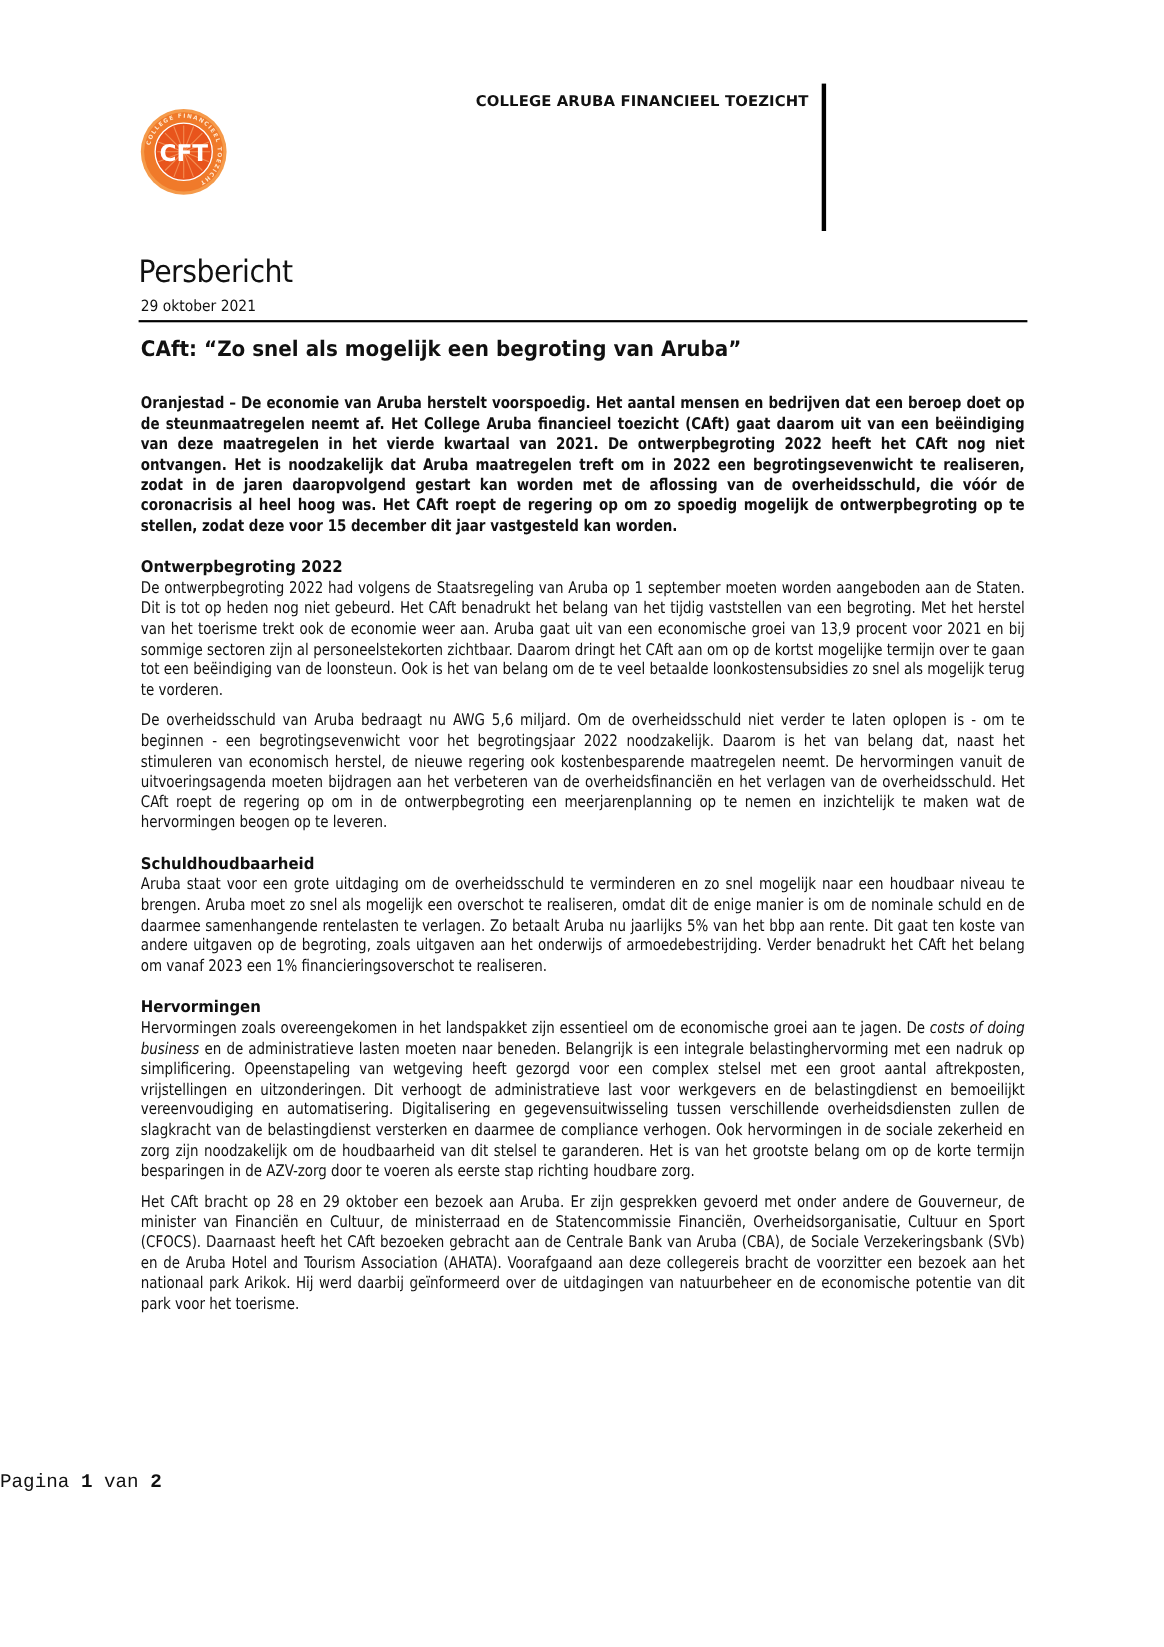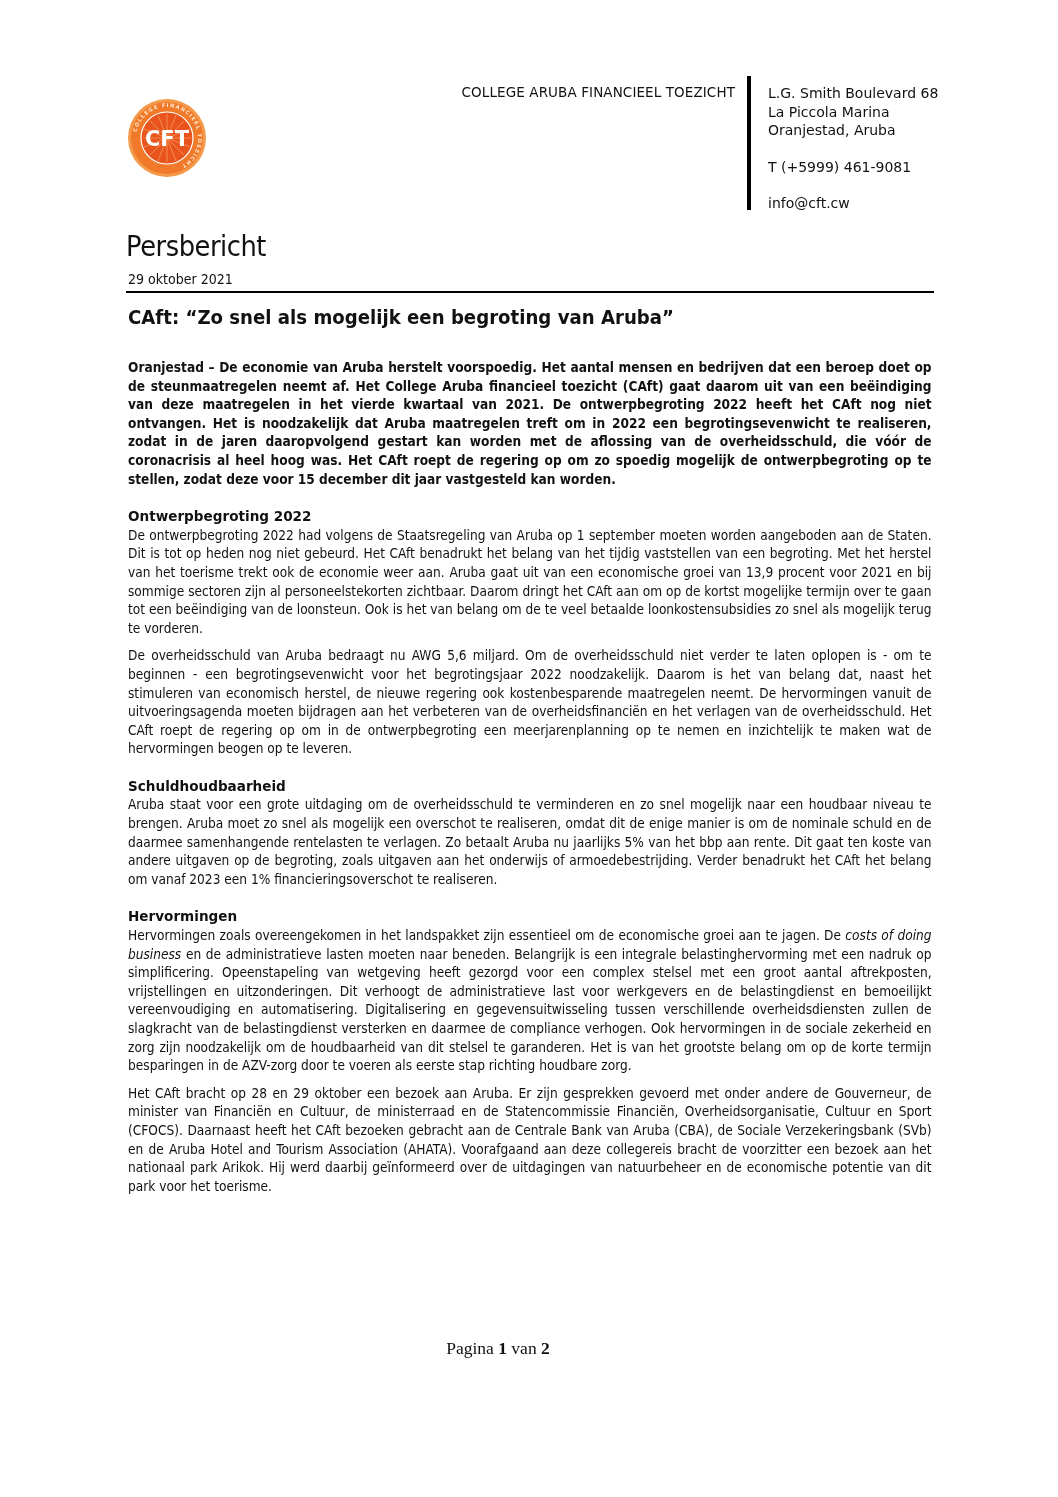--- a/index.html
+++ b/index.html
@@ -5,21 +5,21 @@
   html, body { margin: 0; padding: 0; background: #ffffff; }
   body { width: 1058px; height: 1497px; position: relative; overflow: hidden;
          font-family: "DejaVu Sans", sans-serif; color: #111; }
   .page { position: absolute; left: 0; top: 0; width: 1058px; height: 1497px; }
 
   
   .logo { position: absolute; left: 127px; top: 98px; width: 80px; height: 80px; }
 
   
   .org-name { position: absolute; left: 380px; top: 84px; width: 355px; text-align: right;
-              font-weight: normal; font-size: 13.5px; letter-spacing: 0.1px; }
+              font-weight: bold; font-size: 13.5px; letter-spacing: 0.1px; }
   .header-bar { position: absolute; left: 747px; top: 76px; width: 4px; height: 134px; background: #000; }
   .address { position: absolute; left: 768px; top: 84px; font-size: 14px; line-height: 18.5px; }
   .address div { white-space: nowrap; }
   .address .gap { height: 18px; }
 
   
   .doc-type { position: absolute; left: 126px; top: 230px; font-size: 28px; font-weight: normal;
               font-family: "DejaVu Sans", sans-serif; letter-spacing: -0.5px; transform: scaleX(0.92); transform-origin: left; }
   .doc-date { position: absolute; left: 128px; top: 271px; font-size: 14px; transform: scaleX(0.9); transform-origin: left; }
   .rule { position: absolute; left: 126px; top: 291px; width: 808px; height: 2px; background: #000; }
@@ -29,22 +29,22 @@
   
   .body { position: absolute; left: 128px; top: 358px; width: 804px; }
   .para { font-size: 14.6px; line-height: 18.6px; text-align: justify; margin: 0;
           font-family: "DejaVu Sans Condensed", "DejaVu Sans", sans-serif; }
   .para.lead { font-weight: bold; }
   .section-head { font-size: 14.6px; font-weight: bold; line-height: 18.6px; margin: 0; }
   .sp-large { height: 19px; }
   .sp-small { height: 9px; }
   .cond { display: block; transform: scaleX(0.93); transform-origin: left top; width: 864px; }
 
-  .footer { position: absolute; left: 0; width: 996px; top: 1338px; text-align: center;
-            font-size: 17.5px; font-family: Liberation Serif, serif; }
+  .footer { position: absolute; left: 0; width: 996px; top: 1338px; text-align: left;
+            font-size: 17.5px; font-family: Liberation Mono, monospace; }
   .footer b { font-weight: bold; }
 </style>
 </head>
 <body>
 
 <div class="page">
 
   <svg class="logo" viewBox="0 0 80 80">
     <circle cx="40" cy="40" r="39" fill="#f59a4a"></circle>
     <circle cx="40" cy="40" r="36" fill="#f07a2a"></circle>
@@ -61,29 +61,20 @@
     </g>
     <text x="40" y="48" text-anchor="middle" font-family="DejaVu Sans, sans-serif" font-weight="bold" font-size="21" fill="#ffffff">CFT</text>
     <path id="ringpath" d="M 40 40 m -31 0 a 31 31 0 1 1 62 0 a 31 31 0 1 1 -62 0" fill="none"></path>
     <text font-family="DejaVu Sans, sans-serif" font-size="5.2" font-weight="bold" fill="#ffe6cc" letter-spacing="1.2">
       <textPath href="#ringpath" startOffset="3%">COLLEGE FINANCIEEL TOEZICHT</textPath>
     </text>
   </svg>
 
   <div class="org-name">COLLEGE ARUBA FINANCIEEL TOEZICHT</div>
   <div class="header-bar"></div>
-  <div class="address">
-    <div>L.G. Smith Boulevard 68</div>
-    <div>La Piccola Marina</div>
-    <div>Oranjestad, Aruba</div>
-    <div class="gap"></div>
-    <div>T (+5999) 461-9081</div>
-    <div class="gap"></div>
-    <div>info@cft.cw</div>
-  </div>
 
   <div class="doc-type">Persbericht</div>
   <div class="doc-date">29 oktober 2021</div>
   <div class="rule"></div>
   <div class="headline">CAft: “Zo snel als mogelijk een begroting van Aruba”</div>
 
   <div class="body">
     <span class="cond" style="width:864px;">
       <p class="para lead">Oranjestad – De economie van Aruba herstelt voorspoedig. Het aantal mensen en bedrijven dat een beroep doet op de steunmaatregelen neemt af. Het College Aruba financieel toezicht (CAft) gaat daarom uit van een beëindiging van deze maatregelen in het vierde kwartaal van 2021. De ontwerpbegroting 2022 heeft het CAft nog niet ontvangen. Het is noodzakelijk dat Aruba maatregelen treft om in 2022 een begrotingsevenwicht te realiseren, zodat in de jaren daaropvolgend gestart kan worden met de aflossing van de overheidsschuld, die vóór de coronacrisis al heel hoog was. Het CAft roept de regering op om zo spoedig mogelijk de ontwerpbegroting op te stellen, zodat deze voor 15 december dit jaar vastgesteld kan worden.</p>
 

